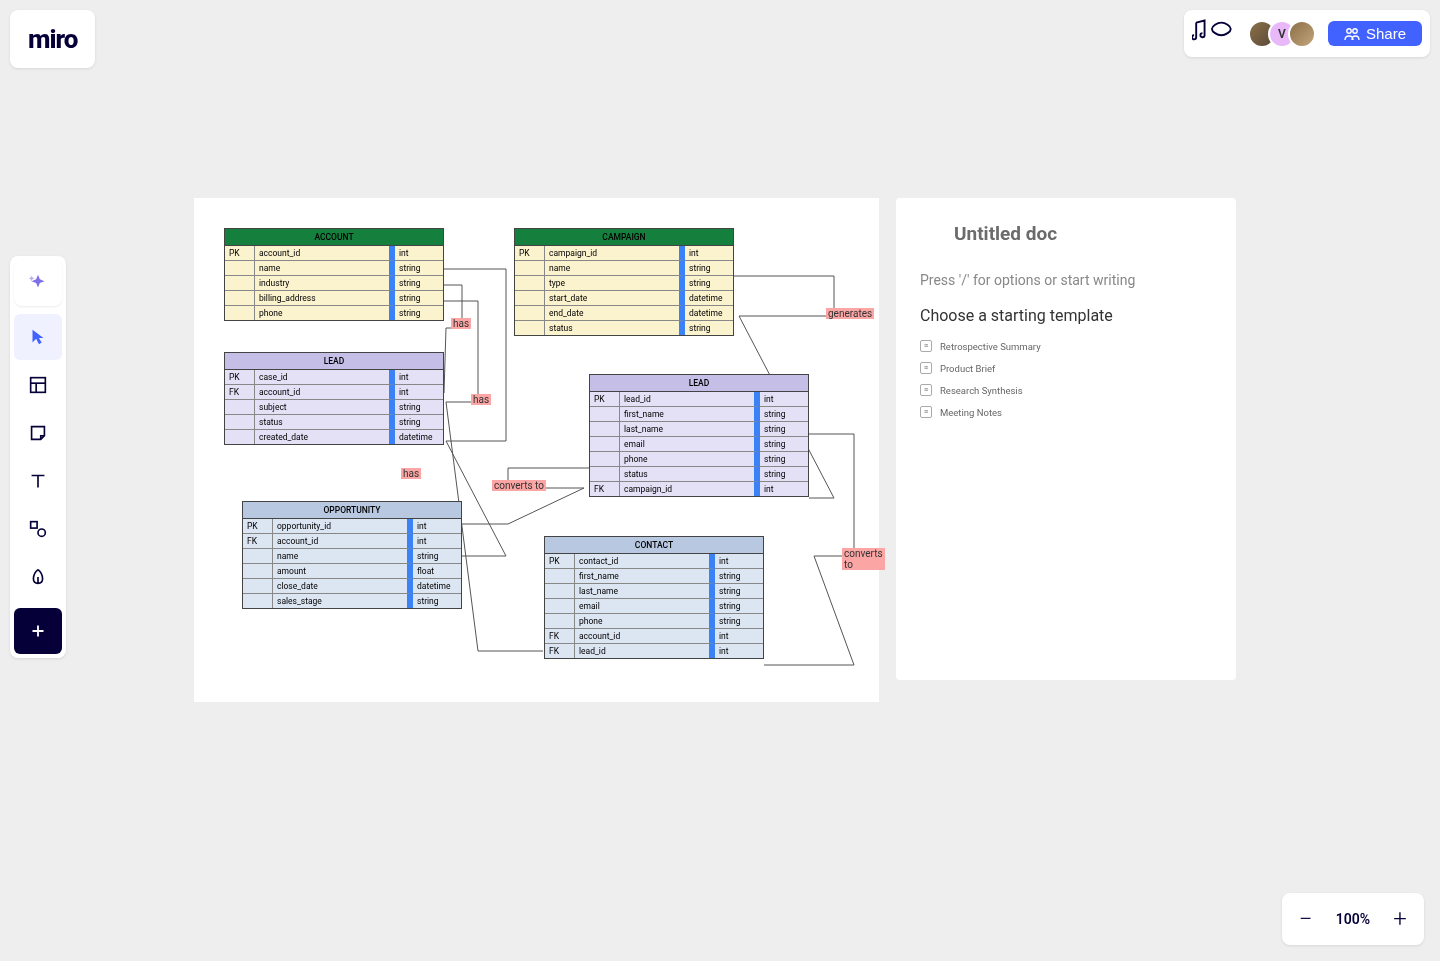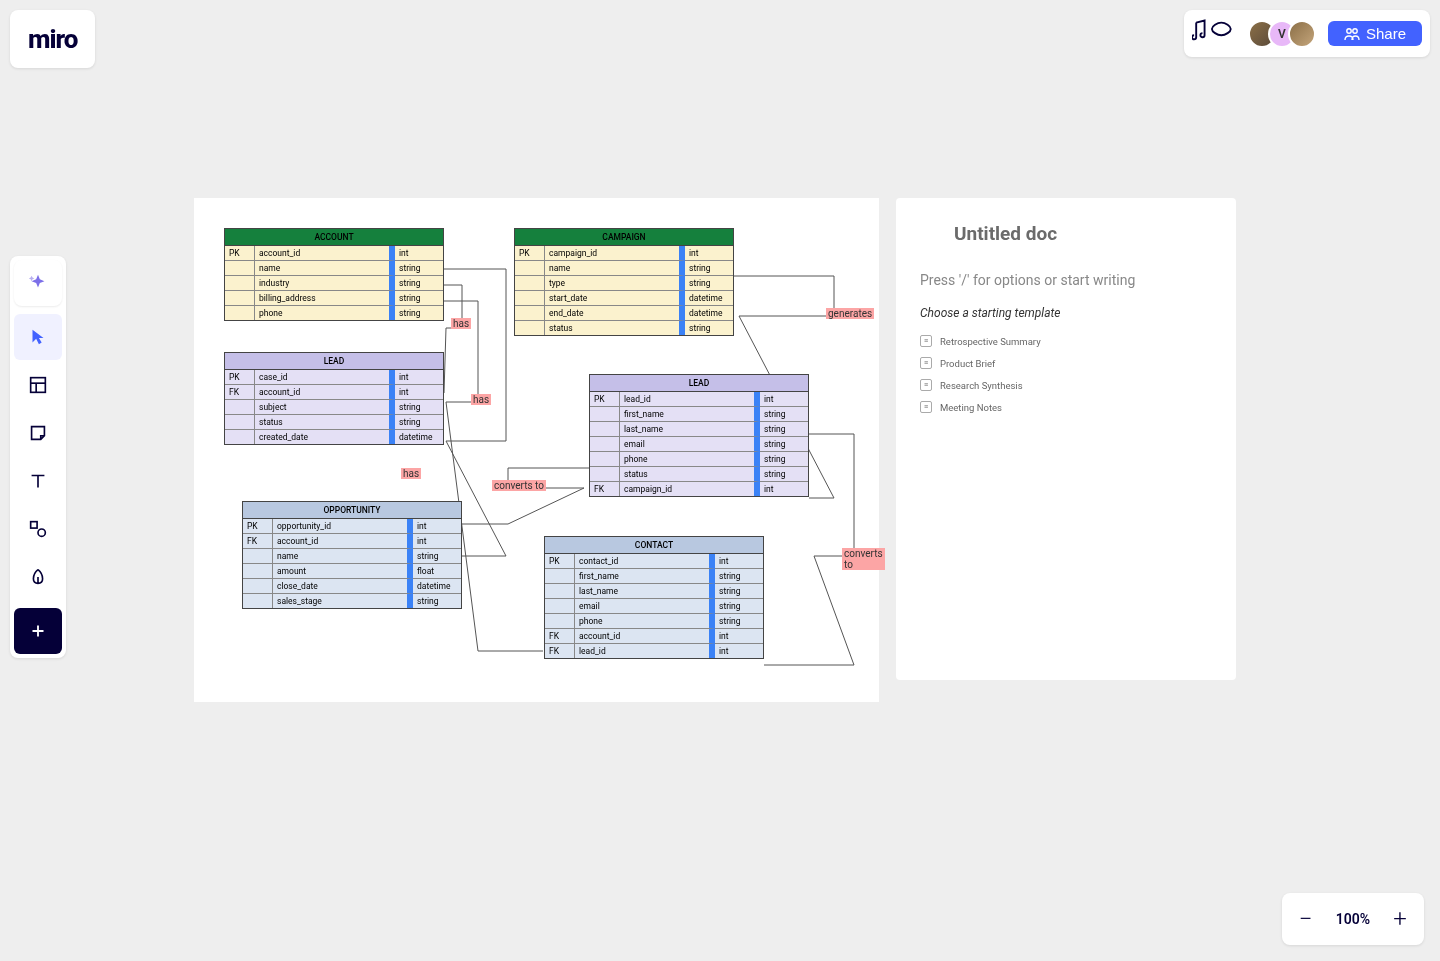--- a/index.html
+++ b/index.html
@@ -53,21 +53,21 @@
 .blue .entity-row { background:#DCE5F2; }
 
 
 .conn { position:absolute; stroke:#555; stroke-width:1; fill:none; }
 .conn-label { position:absolute; font-size:10px; color:#333; background:#fca5a5; padding:0 2px; }
 
 
 .doc-panel { position:absolute; left:896px; top:198px; width:340px; height:482px; background:#fff; border-radius:4px; padding:24px; }
 .doc-title { font-size:19px; font-weight:700; color:#6B6B6B; margin-bottom:4px;margin-left:34px; }
 .doc-hint { font-size:14px; color:#888; margin-bottom:18px;margin-top:27px; }
-.doc-tpl-label { font-size:12px; color:#333; margin-bottom:10px;font-style:italic; }
+.doc-tpl-label { font-size:16px; color:#333; margin-bottom:10px; }
 .tpl-item { display:flex; align-items:center; gap:8px; font-size:9.5px; color:#666; padding:5px 0; cursor:pointer; }
 .tpl-icon { width:12px; height:12px; border:1px solid #aaa; border-radius:2px; display:flex; align-items:center; justify-content:center; font-size:7px; }
 </style>
 </head>
 <body>
 
 <div class="logo-box">
   <div class="logo-text">miro</div>
 </div>
 

